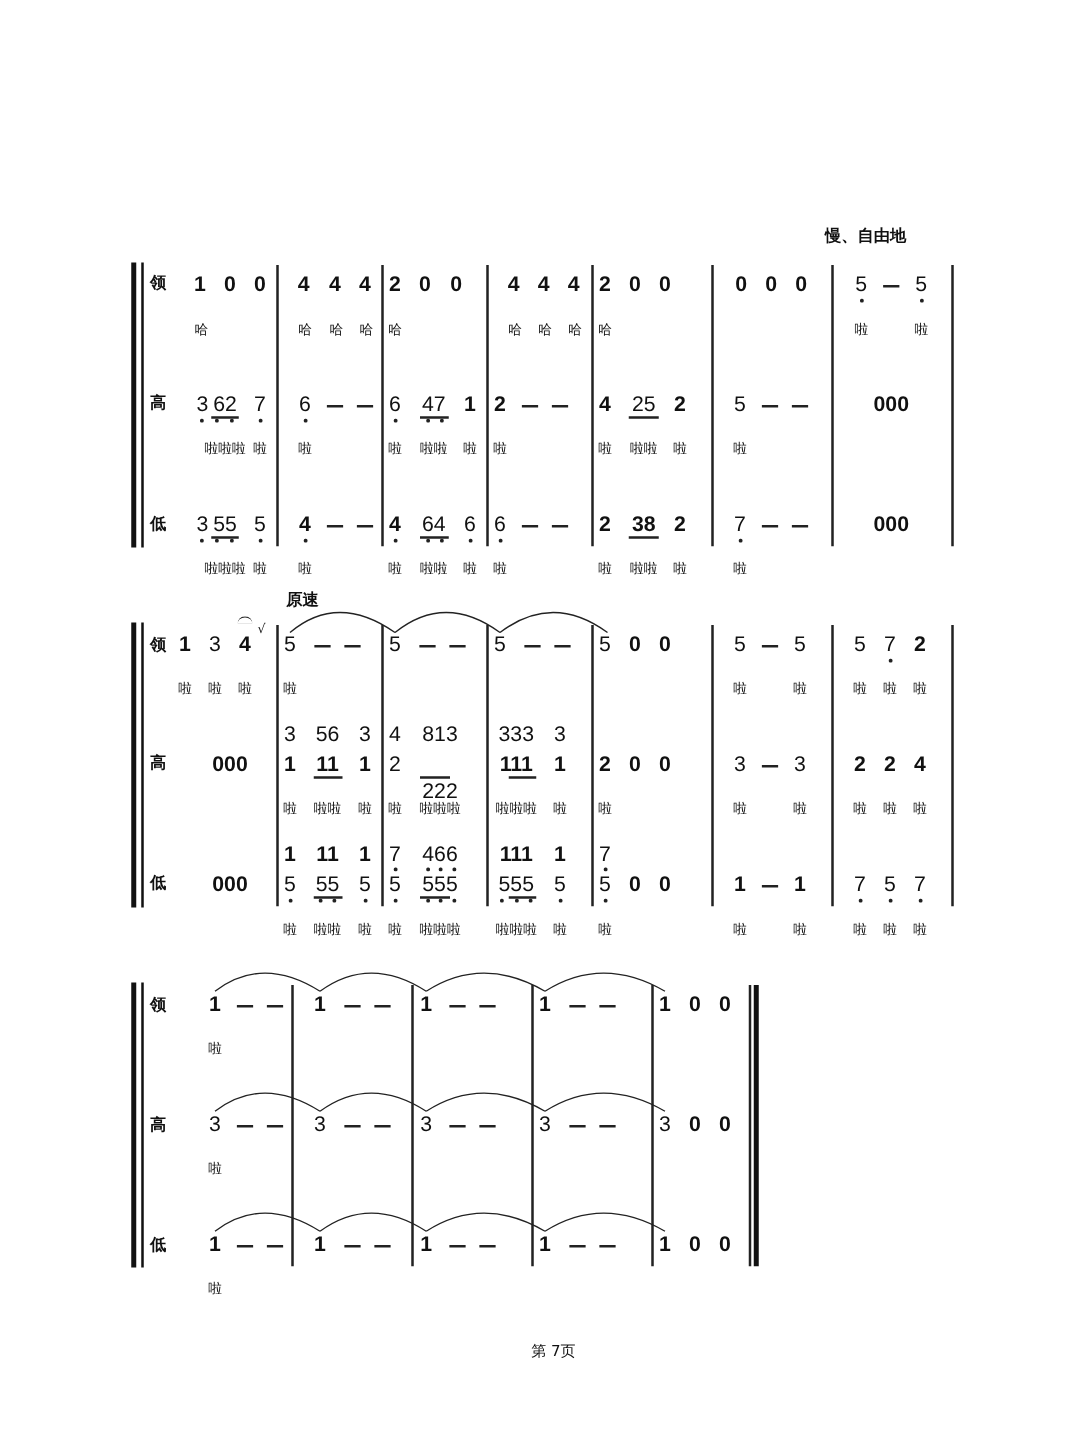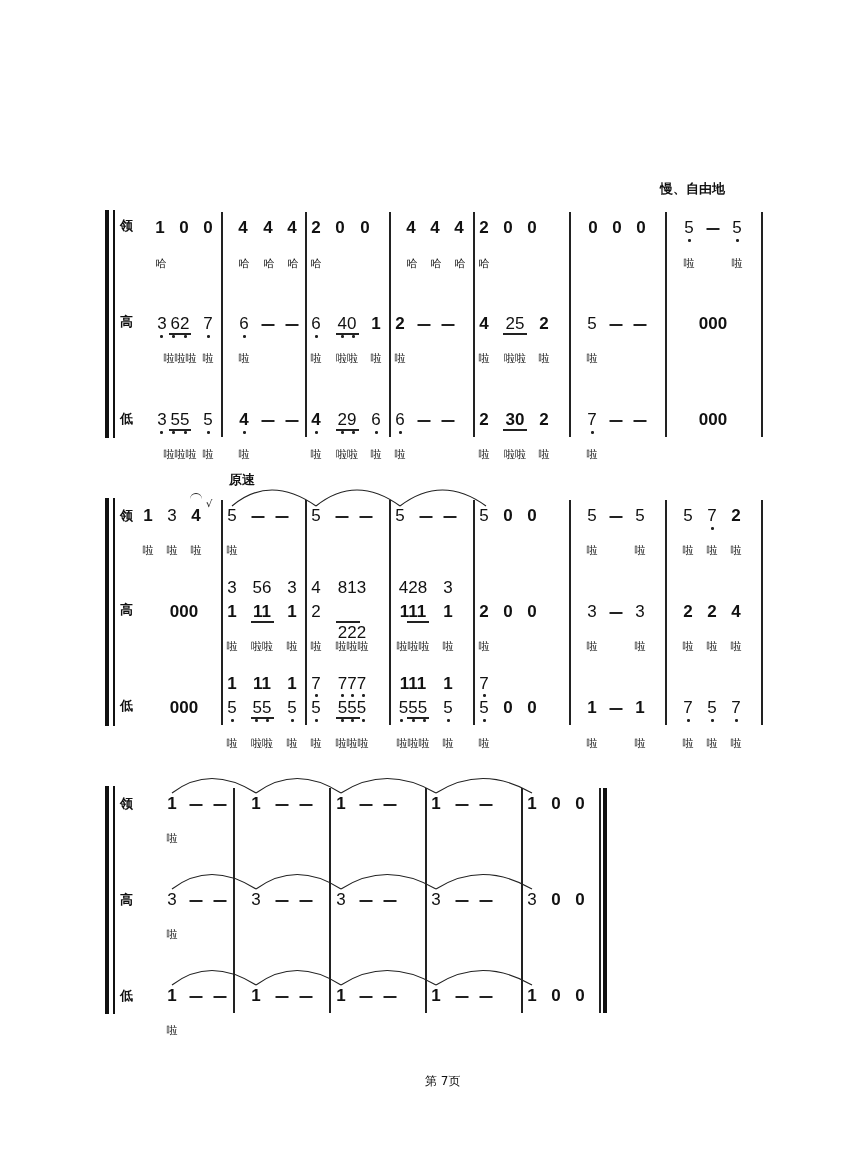--- a/index.html
+++ b/index.html
@@ -86,21 +86,21 @@
   <div class="note thin" style="left:208px;top:315px;">7</div>
   <div class="dot" style="left:207px;top:335px;"></div>
 
   <div class="note thin" style="left:244px;top:315px;">6</div>
   <div class="dot" style="left:243px;top:335px;"></div>
   <div class="dash" style="left:268px;top:324px;"></div>
   <div class="dash" style="left:292px;top:324px;"></div>
 
   <div class="note thin" style="left:316px;top:315px;">6</div>
   <div class="dot" style="left:315px;top:335px;"></div>
-  <div class="note thin" style="left:347px;top:315px;">40</div>
+  <div class="note thin" style="left:347px;top:315px;">47</div>
   <div class="dot" style="left:341px;top:335px;"></div>
   <div class="dot" style="left:352px;top:335px;"></div>
   <div class="uline" style="left:336px;top:333px;width:23px;"></div>
   <div class="note" style="left:376px;top:315px;">1</div>
 
   <div class="note" style="left:400px;top:315px;">2</div>
   <div class="dash" style="left:424px;top:324px;"></div>
   <div class="dash" style="left:448px;top:324px;"></div>
 
   <div class="note" style="left:484px;top:315px;">4</div>
@@ -135,34 +135,34 @@
   <div class="note thin" style="left:208px;top:411px;">5</div>
   <div class="dot" style="left:207px;top:431px;"></div>
 
   <div class="note" style="left:244px;top:411px;">4</div>
   <div class="dot" style="left:243px;top:431px;"></div>
   <div class="dash" style="left:268px;top:420px;"></div>
   <div class="dash" style="left:292px;top:420px;"></div>
 
   <div class="note" style="left:316px;top:411px;">4</div>
   <div class="dot" style="left:315px;top:431px;"></div>
-  <div class="note thin" style="left:347px;top:411px;">29</div>
+  <div class="note thin" style="left:347px;top:411px;">64</div>
   <div class="dot" style="left:341px;top:431px;"></div>
   <div class="dot" style="left:352px;top:431px;"></div>
   <div class="uline" style="left:336px;top:429px;width:23px;"></div>
   <div class="note thin" style="left:376px;top:411px;">6</div>
   <div class="dot" style="left:375px;top:431px;"></div>
 
   <div class="note thin" style="left:400px;top:411px;">6</div>
   <div class="dot" style="left:399px;top:431px;"></div>
   <div class="dash" style="left:424px;top:420px;"></div>
   <div class="dash" style="left:448px;top:420px;"></div>
 
   <div class="note" style="left:484px;top:411px;">2</div>
-  <div class="note" style="left:515px;top:411px;">30</div>
+  <div class="note" style="left:515px;top:411px;">38</div>
   <div class="uline" style="left:503px;top:429px;width:24px;"></div>
   <div class="note" style="left:544px;top:411px;">2</div>
 
   <div class="note thin" style="left:592px;top:411px;">7</div>
   <div class="dot" style="left:591px;top:431px;"></div>
   <div class="dash" style="left:616px;top:420px;"></div>
   <div class="dash" style="left:640px;top:420px;"></div>
 
   <div class="note" style="left:713px;top:411px;">000</div>
 
@@ -242,21 +242,21 @@
   <div class="note" style="left:262px;top:603px;">11</div>
   <div class="uline" style="left:251px;top:621px;width:23px;"></div>
   <div class="note" style="left:292px;top:603px;">1</div>
 
   <div class="note thin" style="left:316px;top:579px;">4</div>
   <div class="note thin" style="left:352px;top:579px;">813</div>
   <div class="note thin" style="left:316px;top:603px;">2</div>
   <div class="note thin" style="left:352px;top:624px;">222</div>
   <div class="uline" style="left:336px;top:621px;width:24px;"></div>
 
-  <div class="note thin" style="left:413px;top:579px;">428</div>
+  <div class="note thin" style="left:413px;top:579px;">333</div>
   <div class="note thin" style="left:448px;top:579px;">3</div>
   <div class="note" style="left:413px;top:603px;">111</div>
   <div class="uline" style="left:407px;top:621px;width:22px;"></div>
   <div class="note" style="left:448px;top:603px;">1</div>
 
   <div class="note" style="left:484px;top:603px;">2</div>
   <div class="note" style="left:508px;top:603px;">0</div>
   <div class="note" style="left:532px;top:603px;">0</div>
 
   <div class="note thin" style="left:592px;top:603px;">3</div>
@@ -290,21 +290,21 @@
   <div class="dot" style="left:231px;top:719px;"></div>
   <div class="note thin" style="left:262px;top:699px;">55</div>
   <div class="dot" style="left:255px;top:719px;"></div>
   <div class="dot" style="left:266px;top:719px;"></div>
   <div class="uline" style="left:251px;top:717px;width:23px;"></div>
   <div class="note thin" style="left:292px;top:699px;">5</div>
   <div class="dot" style="left:291px;top:719px;"></div>
 
   <div class="note thin" style="left:316px;top:675px;">7</div>
   <div class="dot" style="left:315px;top:694px;"></div>
-  <div class="note thin" style="left:352px;top:675px;">777</div>
+  <div class="note thin" style="left:352px;top:675px;">466</div>
   <div class="dot" style="left:341px;top:694px;"></div>
   <div class="dot" style="left:351px;top:694px;"></div>
   <div class="dot" style="left:362px;top:694px;"></div>
   <div class="note thin" style="left:316px;top:699px;">5</div>
   <div class="dot" style="left:315px;top:719px;"></div>
   <div class="note thin" style="left:352px;top:699px;">555</div>
   <div class="dot" style="left:341px;top:719px;"></div>
   <div class="dot" style="left:351px;top:719px;"></div>
   <div class="dot" style="left:362px;top:719px;"></div>
   <div class="uline" style="left:336px;top:717px;width:24px;"></div>

